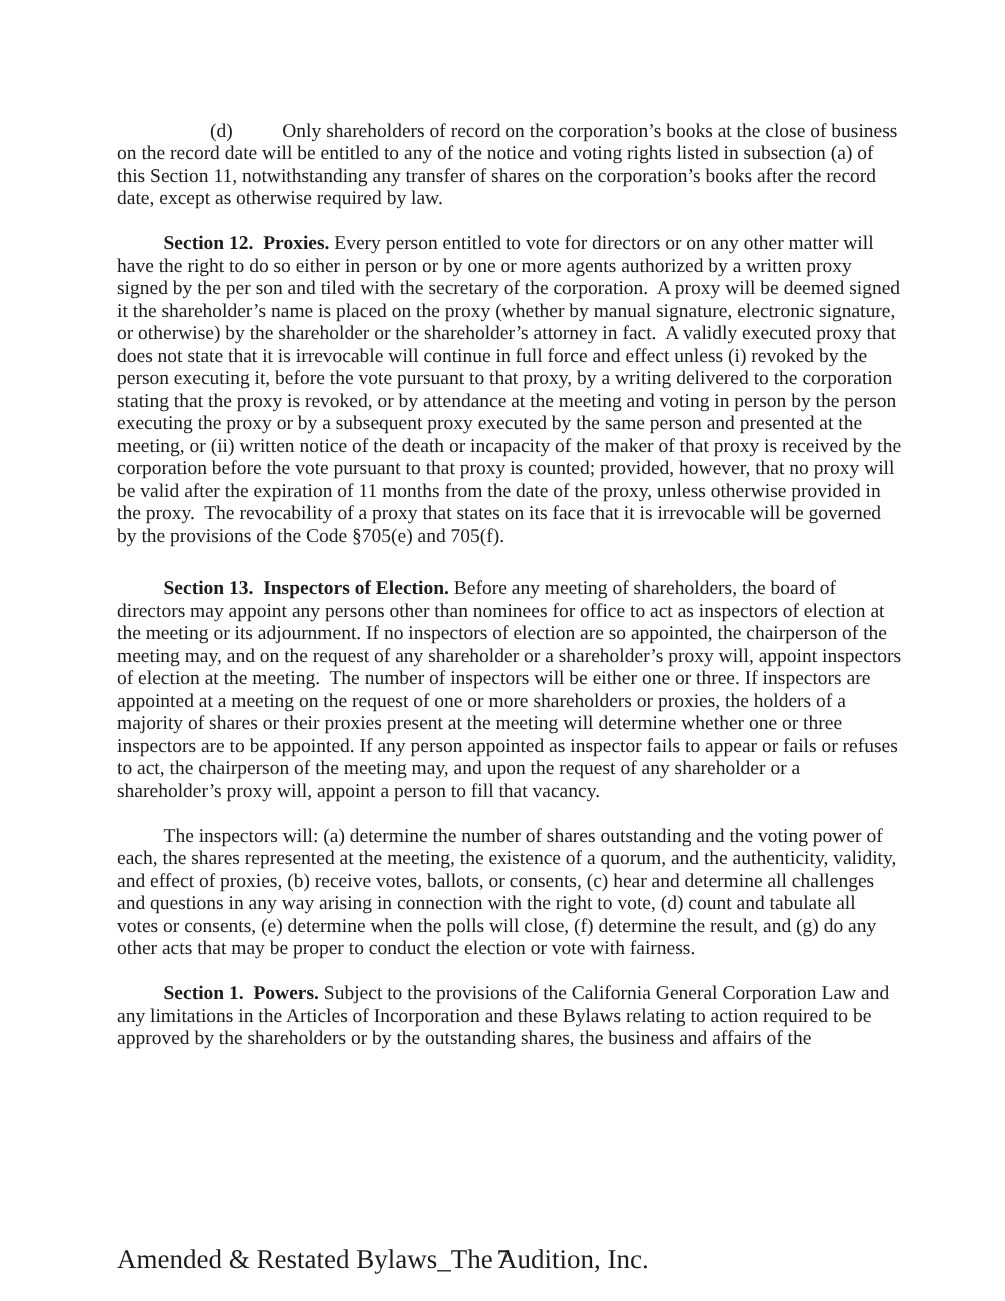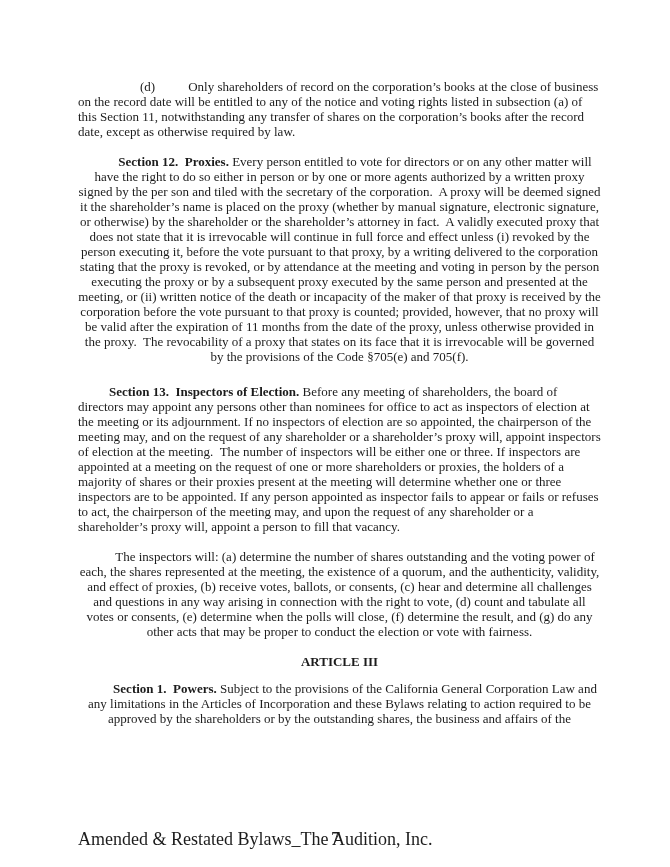--- a/index.html
+++ b/index.html
@@ -16,21 +16,21 @@
     position: absolute;
     left: 78px;
     top: 79px;
     width: 523px;
     font-size: 13px;
     line-height: 15px;
     text-align: left;
   }
   .para { margin: 0 0 15px 0; }
   .mb20 { margin-bottom: 20px; }
-  .indent { text-indent: 31px; text-align: center; }
+  .indent { text-indent: 31px; }
   .sub-indent { display: inline-block; width: 62px; }
   .sub-tab { display: inline-block; width: 33px; }
   .article-heading {
     text-align: center;
     font-weight: bold;
     margin: 8px 0 12px 0;
   }
   .footer {
     position: absolute;
     left: 78px;
@@ -54,21 +54,20 @@
 
     <p class="para"><span class="sub-indent"></span><span>(d)</span><span class="sub-tab"></span><span>Only shareholders of record on the corporation’s books at the close of business on the record date will be entitled to any of the notice and voting rights listed in subsection (a) of this Section 11, notwithstanding any transfer of shares on the corporation’s books after the record date, except as otherwise required by law.</span></p>
 
     <p class="para indent mb20"><b>Section 12.&nbsp; Proxies.</b> <span>Every person entitled to vote for directors or on any other matter will have the right to do so either in person or by one or more agents authorized by a written proxy signed by the per son and tiled with the secretary of the corporation.&nbsp; A proxy will be deemed signed it the shareholder’s name is placed on the proxy (whether by manual signature, electronic signature, or otherwise) by the shareholder or the shareholder’s attorney in fact.&nbsp; A validly executed proxy that does not state that it is irrevocable will continue in full force and effect unless (i) revoked by the person executing it, before the vote pursuant to that proxy, by a writing delivered to the corporation stating that the proxy is revoked, or by attendance at the meeting and voting in person by the person executing the proxy or by a subsequent proxy executed by the same person and presented at the meeting, or (ii) written notice of the death or incapacity of the maker of that proxy is received by the corporation before the vote pursuant to that proxy is counted; provided, however, that no proxy will be valid after the expiration of 11 months from the date of the proxy, unless otherwise provided in the proxy.&nbsp; The revocability of a proxy that states on its face that it is irrevocable will be governed by the provisions of the Code §705(e) and 705(f).</span></p>
 
     <p class="para"><span class="indent" style="display:inline-block;width:31px"></span><b>Section 13.&nbsp; Inspectors of Election.</b> <span>Before any meeting of shareholders, the board of directors may appoint any persons other than nominees for office to act as inspectors of election at the meeting or its adjournment. If no inspectors of election are so appointed, the chairperson of the meeting may, and on the request of any shareholder or a shareholder’s proxy will, appoint inspectors of election at the meeting.&nbsp; The number of inspectors will be either one or three. If inspectors are appointed at a meeting on the request of one or more shareholders or proxies, the holders of a majority of shares or their proxies present at the meeting will determine whether one or three inspectors are to be appointed. If any person appointed as inspector fails to appear or fails or refuses to act, the chairperson of the meeting may, and upon the request of any shareholder or a shareholder’s proxy will, appoint a person to fill that vacancy.</span></p>
 
     <p class="para indent"><span>The inspectors will: (a) determine the number of shares outstanding and the voting power of each, the shares represented at the meeting, the existence of a quorum, and the authenticity, validity, and effect of proxies, (b) receive votes, ballots, or consents, (c) hear and determine all challenges and questions in any way arising in connection with the right to vote, (d) count and tabulate all votes or consents, (e) determine when the polls will close, (f) determine the result, and (g) do any other acts that may be proper to conduct the election or vote with fairness.</span></p>
 
     <div class="article-heading">
-      <div>ARTICLE III</div>
     </div>
 
     <p class="para indent"><b>Section 1.&nbsp; Powers.</b> <span>Subject to the provisions of the California General Corporation Law and any limitations in the Articles of Incorporation and these Bylaws relating to action required to be approved by the shareholders or by the outstanding shares, the business and affairs of the</span></p>
 
   </div>
 
   <div class="footer">
     <span>Amended &amp; Restated Bylaws_The Audition, Inc.</span>
     <span class="page-number">7</span>
   </div>

